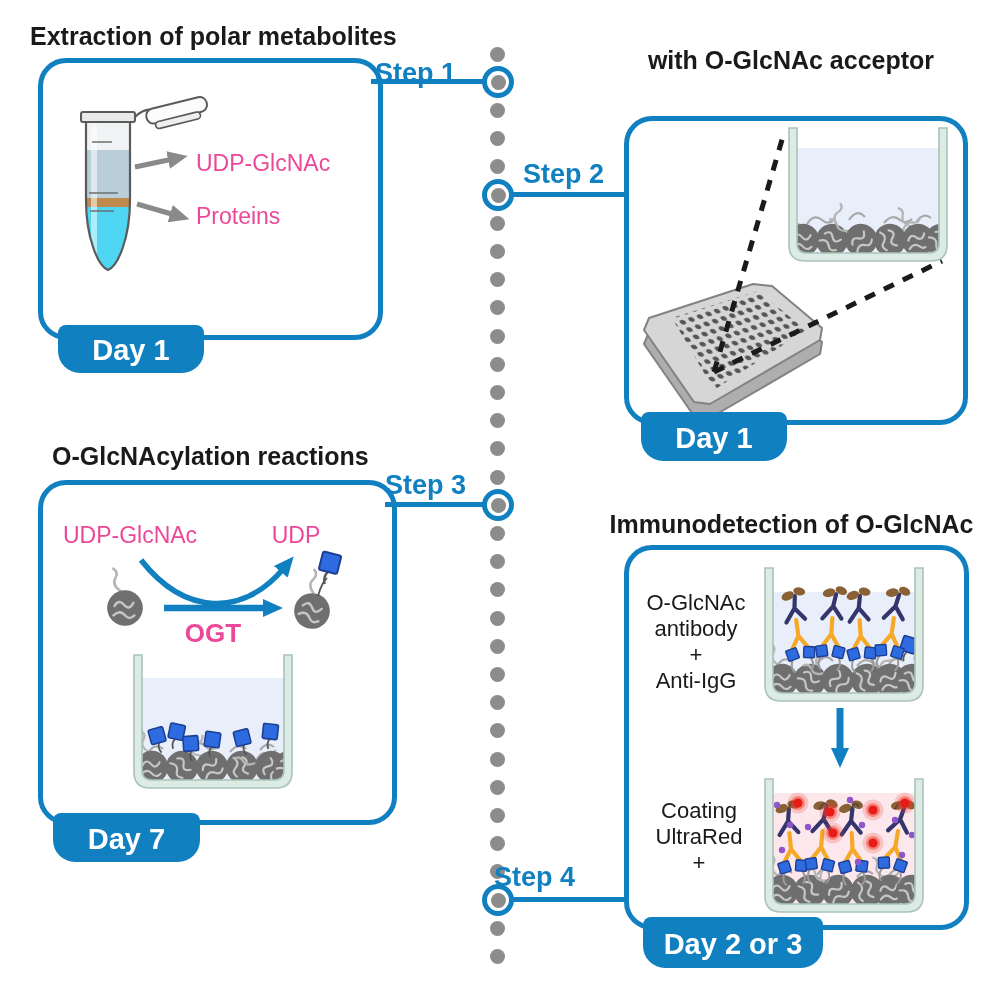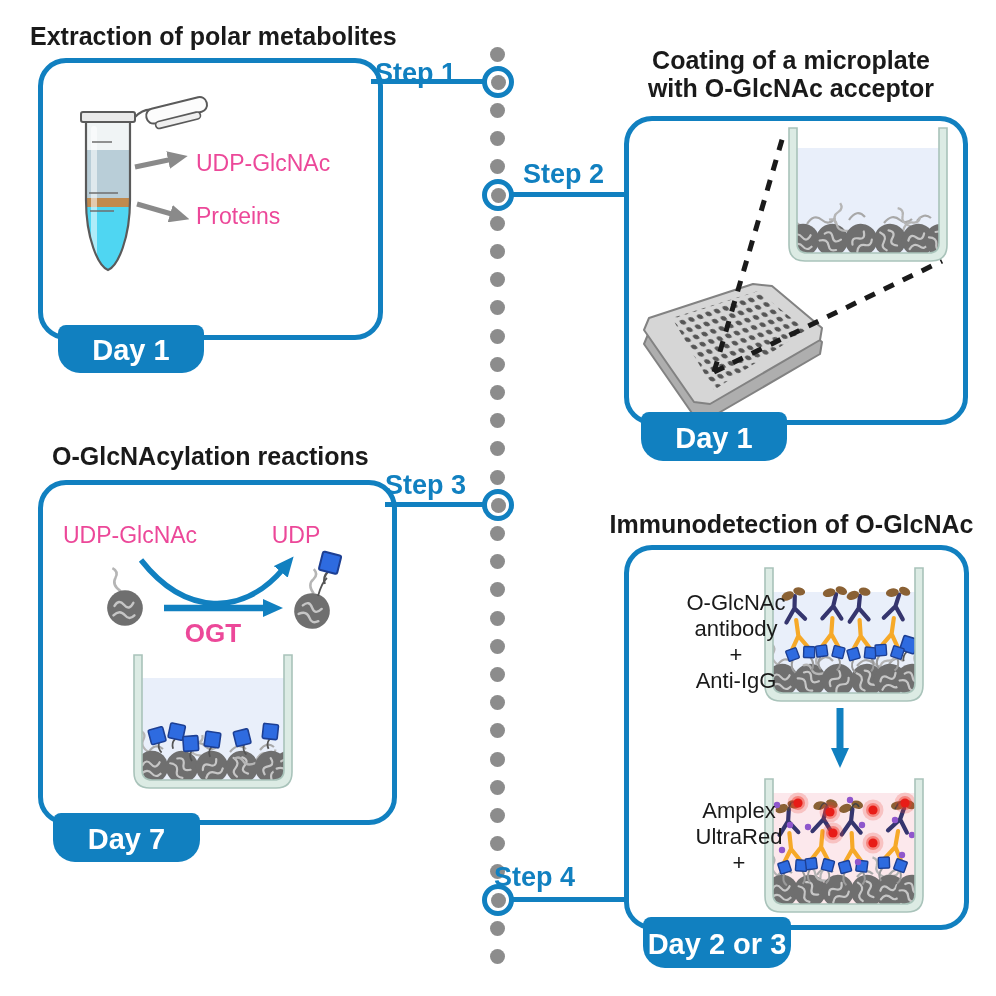--- a/index.html
+++ b/index.html
@@ -6,49 +6,48 @@
   body{width:996px;height:996px;position:relative;background:#ffffff;overflow:hidden;
        font-family:"Liberation Sans","DejaVu Sans",sans-serif;}
   .panel-box{position:absolute;border:5px solid #1180c0;border-radius:28px;background:#ffffff;z-index:1;}
   .panel-title{position:absolute;font-size:25px;font-weight:700;color:#1a1a1a;z-index:3;line-height:28px;}
   .badge{position:absolute;background:#1180c0;color:#ffffff;font-size:29px;font-weight:700;
          display:flex;align-items:center;justify-content:center;
          border-radius:8px 8px 22px 22px;z-index:3;padding-top:3px;}
   .step-label{position:absolute;color:#1180c0;font-size:27px;font-weight:700;z-index:4;}
   .conn{position:absolute;height:5px;background:#1180c0;z-index:2;}
   .lbl{position:absolute;font-size:23px;color:#ec4899;z-index:3;}
-  .txt-block{position:absolute;font-size:22px;color:#1a1a1a;text-align:center;line-height:26px;z-index:3;margin-left:40px;}
+  .txt-block{position:absolute;font-size:22px;color:#1a1a1a;text-align:center;line-height:26px;z-index:3;}
   .sub{font-size:14px;vertical-align:-5px;}
   #scene{position:absolute;left:0;top:0;z-index:2;pointer-events:none;}
   #timeline{position:absolute;left:0;top:0;width:996px;height:996px;z-index:2;pointer-events:none;}
   .tl-dot{position:absolute;left:490px;width:15px;height:15px;border-radius:50%;background:#8c8c8c;}
   .tl-node{position:absolute;left:482px;width:22px;height:22px;border:5px solid #1180c0;
            border-radius:50%;background:#ffffff;display:flex;align-items:center;justify-content:center;}
   .tl-node-core{width:15px;height:15px;border-radius:50%;background:#8c8c8c;}
 </style>
 </head>
 <body>
 
 <div class="panel-box" style="left:38px;top:58px;width:335px;height:272px;"></div>
 <div class="panel-box" style="left:624px;top:116px;width:334px;height:299px;"></div>
 <div class="panel-box" style="left:38px;top:480px;width:349px;height:335px;"></div>
 <div class="panel-box" style="left:624px;top:545px;width:335px;height:375px;"></div>
 
 <div class="panel-title" style="left:30px;top:22px;">Extraction of polar metabolites</div>
 <div class="panel-title" style="left:624px;top:46px;width:334px;text-align:center;">
-  <div>Coating of a microplate</div>
   <div>with O-GlcNAc acceptor</div>
 </div>
 <div class="panel-title" style="left:52px;top:442px;">O-GlcNAcylation reactions</div>
 <div class="panel-title" style="left:604px;top:510px;width:375px;text-align:center;">Immunodetection of O-GlcNAc</div>
 
 <div class="badge" style="left:58px;top:325px;width:146px;height:45px;">Day 1</div>
 <div class="badge" style="left:641px;top:412px;width:146px;height:46px;">Day 1</div>
 <div class="badge" style="left:53px;top:813px;width:147px;height:46px;">Day 7</div>
-<div class="badge" style="left:643px;top:917px;width:148px;height:48px;">Day 2 or 3</div>
+<div class="badge" style="left:643px;top:917px;width:180px;height:48px;">Day 2 or 3</div>
 
 <div class="step-label" style="left:375px;top:58px;width:95px;text-align:left;">Step 1</div>
 <div class="conn" style="left:371px;top:79px;width:112px;"></div>
 
 <div class="step-label" style="left:523px;top:159px;">Step 2</div>
 <div class="conn" style="left:512px;top:192px;width:114px;"></div>
 
 <div class="step-label" style="left:378px;top:470px;width:95px;text-align:center;">Step 3</div>
 <div class="conn" style="left:385px;top:502px;width:98px;"></div>
 
@@ -110,21 +109,21 @@
 <div class="lbl" style="left:258px;top:522px;width:76px;text-align:center;">UDP</div>
 <div class="lbl" style="left:173px;top:618px;width:80px;text-align:center;font-weight:700;font-size:26px;">OGT</div>
 
 <div class="txt-block" style="left:625px;top:590px;width:142px;">
   <div>O-GlcNAc</div>
   <div>antibody</div>
   <div>+</div>
   <div>Anti-IgG</div>
 </div>
 <div class="txt-block" style="left:628px;top:798px;width:142px;">
-  <div>Amplex</div>
+  <div>Coating</div>
   <div>UltraRed</div>
   <div>+</div>
 </div>
 
 <svg id="scene" width="996" height="996" viewBox="0 0 996 996">
   <defs>
     <marker id="mBlue" markerUnits="userSpaceOnUse" markerWidth="20" markerHeight="18" refX="5" refY="9" orient="auto">
       <path d="M0,0 L20,9 L0,18 Z" fill="#1180c0"></path>
     </marker>
     <marker id="mGray" markerUnits="userSpaceOnUse" markerWidth="20" markerHeight="18" refX="5" refY="9" orient="auto">

